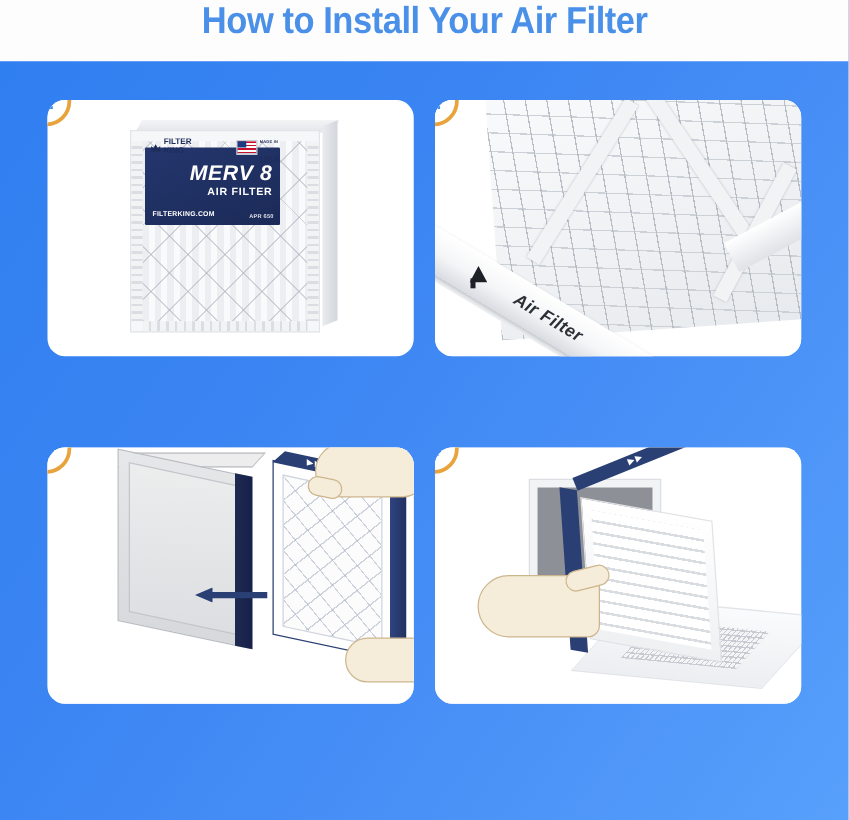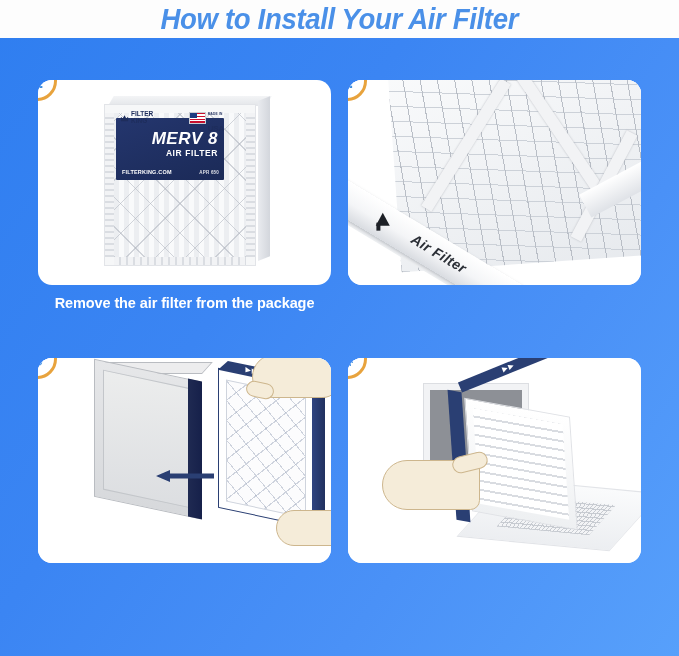--- a/index.html
+++ b/index.html
@@ -18,26 +18,24 @@
     width: 679px;
     height: 656px;
     background: linear-gradient(125deg, #2f7ef0 0%, #3b85f3 38%, #4a91f7 70%, #57a0fb 100%);
     overflow: hidden;
   }
   
   .header-band {
     position: absolute;
     left: 0; top: 0;
     width: 679px;
-    height: 38px;
+    height: 49px;
     background: #fdfdfd;
     display: flex;
-    align-items: center;
     justify-content: center;
-    font-style: italic;
   }
   .header-title {
     color: #4a90e8;
     font-size: 30px;
     font-weight: bold;
     letter-spacing: -0.4px;
     transform: scaleX(0.92);
     white-space: nowrap;
     font-family: "Liberation Sans", sans-serif;
   }
@@ -581,21 +579,20 @@
                 <span class="flag"></span>
                 <span class="usa-text">
                   <span class="usa-made">MADE IN</span><br>
                   <span class="usa-big">USA</span>
                 </span>
               </div>
             </div>
           </div>
         </div>
       </div>
-      <div class="caption">Remove the air filter from the package</div>
     </div>
 
     <div class="step step-col-right step-row-top">
       <div class="card">
         <div class="badge">2</div>
 
         <div class="corner-stage">
           <div class="pleat-field"></div>
           <div class="brace brace-a"></div>
           <div class="brace brace-b"></div>

